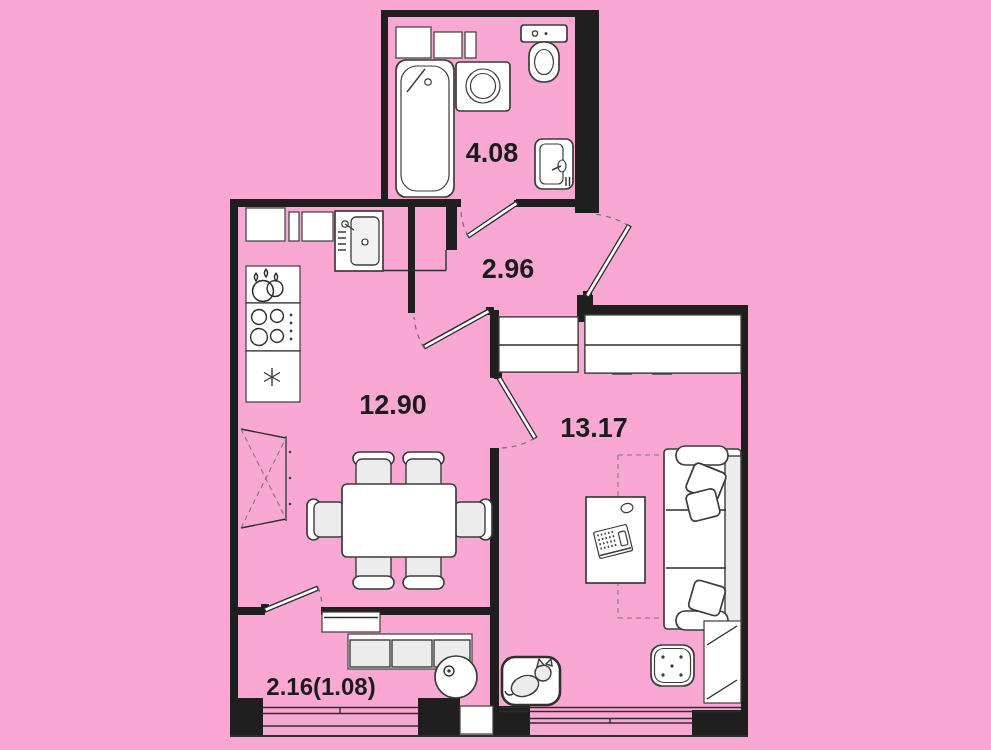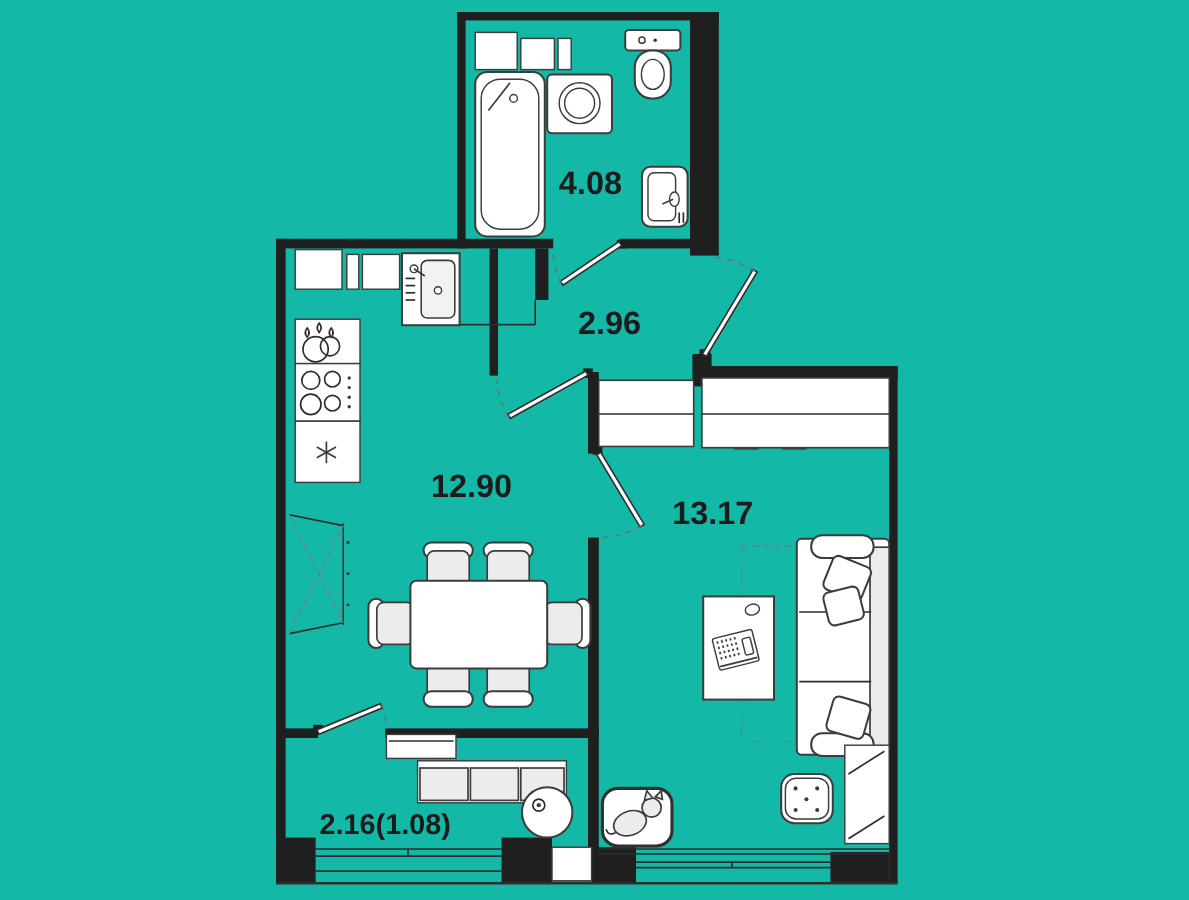--- a/index.html
+++ b/index.html
@@ -1,16 +1,16 @@
 <!DOCTYPE html>
 <html><head>
 <meta charset="utf-8">
 <style>
   html,body{margin:0;padding:0;background:#ffffff;}
-  .stage{width:991px;height:750px;position:relative;background:#14b8a6;overflow:hidden;}
+  .stage{width:991px;height:750px;position:relative;background:#f9a8d4;overflow:hidden;}
   svg{display:block;}
   .wall{fill:#1f1f1f;stroke:none;}
   .w1{stroke:#2d2d2d;stroke-width:1.4;fill:none;}
   .w2{stroke:#2d2d2d;stroke-width:2;fill:none;}
   .furn{stroke:#3c3c3c;stroke-width:1.7;fill:#ffffff;}
   .furnthin{stroke:#3c3c3c;stroke-width:1.2;fill:#ffffff;}
   .gray{stroke:#3c3c3c;stroke-width:1.4;fill:#ececec;}
   .ln{stroke:#3c3c3c;stroke-width:1.4;fill:none;}
   .leaf{stroke:#2d2d2d;stroke-width:1.3;fill:#ffffff;}
   .arc{stroke:#6f6f6f;stroke-width:1.2;fill:none;stroke-dasharray:5 5;}

